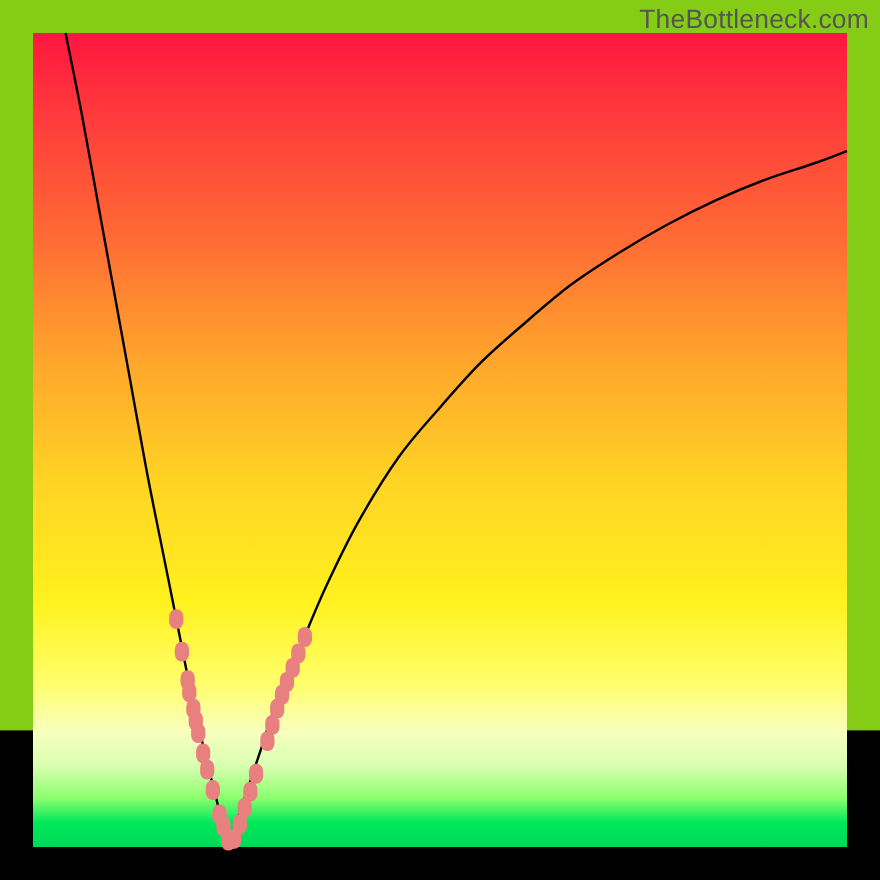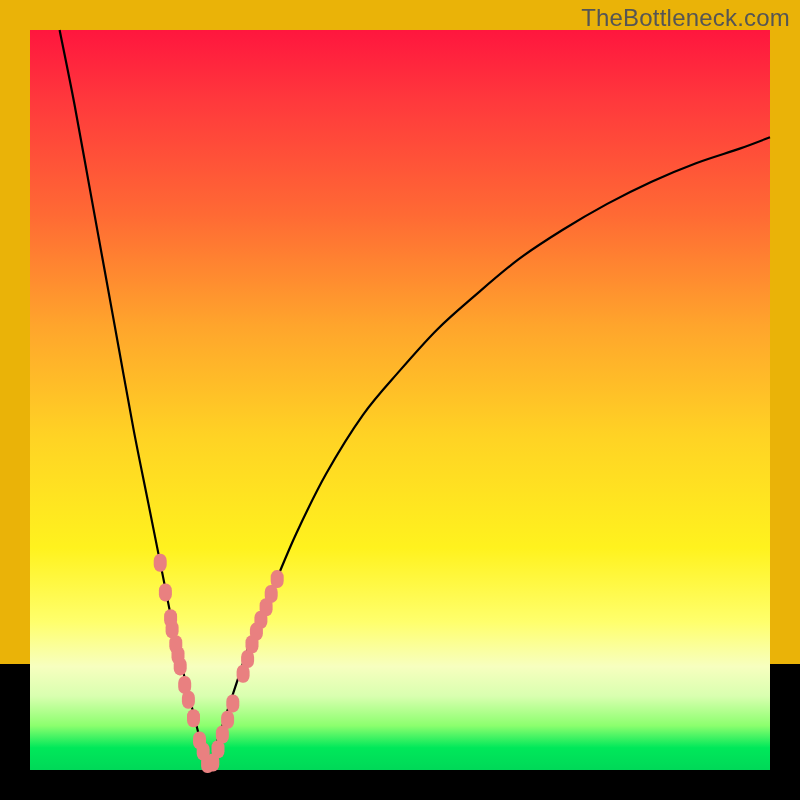--- a/index.html
+++ b/index.html
@@ -8,21 +8,21 @@
     width: 800px;
     height: 800px;
     background: #000;
     overflow: hidden;
     font-family: Arial, Helvetica, sans-serif;
   }
   .frame {
     position: relative;
     width: 800px;
     height: 664px;
-    background: #eab308;
+    background: #84cc16;
   }
   .plot-area {
     position: absolute;
     left: 30px;
     top: 30px;
     width: 740px;
     height: 740px;
     
     background: linear-gradient(
       to bottom,

